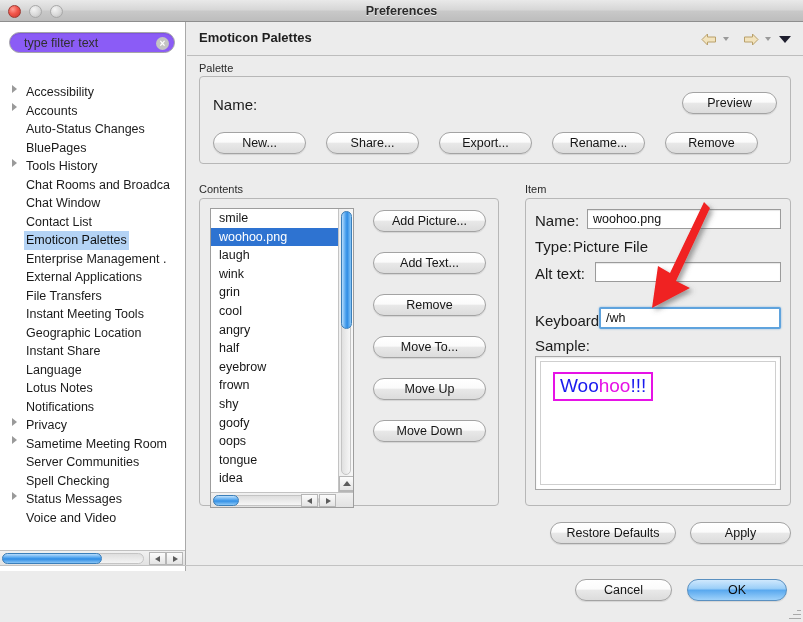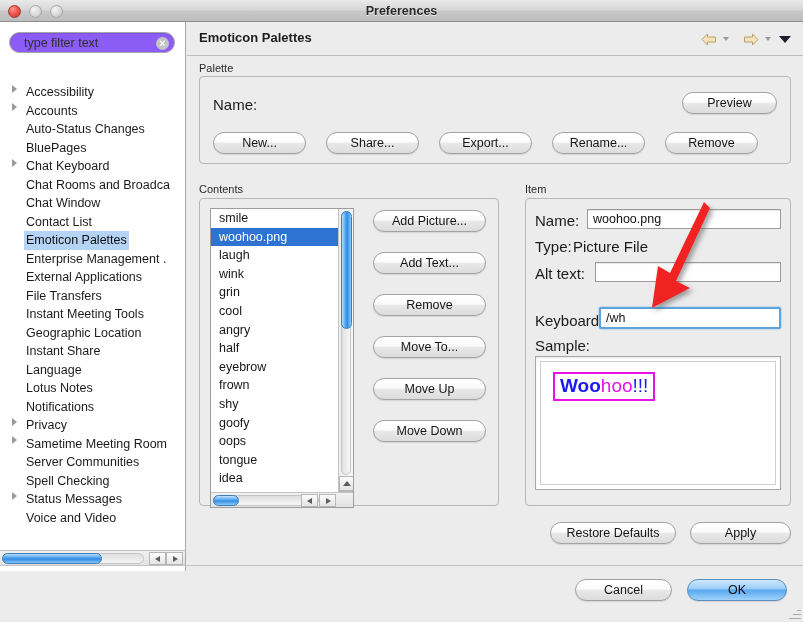--- a/index.html
+++ b/index.html
@@ -407,21 +407,21 @@
     <div id="filter-box">
       <input id="filter-input" type="text" value="type filter text" style="">
       <div id="filter-clear">×</div>
     </div>
 
     <div id="tree">
         <div class="tree-item"><span class="tlabel">Accessibility</span></div>
         <div class="tree-item"><span class="twisty"></span><span class="tlabel">Accounts</span></div>
         <div class="tree-item"><span class="twisty"></span><span class="tlabel">Auto-Status Changes</span></div>
         <div class="tree-item"><span class="tlabel">BluePages</span></div>
-        <div class="tree-item"><span class="tlabel">Chat Keyboard</span></div>
+        <div class="tree-item"><span class="tlabel">Tools History</span></div>
         <div class="tree-item"><span class="twisty"></span><span class="tlabel">Chat Rooms and Broadca</span></div>
         <div class="tree-item"><span class="tlabel">Chat Window</span></div>
         <div class="tree-item"><span class="tlabel">Contact List</span></div>
         <div class="tree-item selected"><span class="tlabel">Emoticon Palettes</span></div>
         <div class="tree-item"><span class="tlabel">Enterprise Management .</span></div>
         <div class="tree-item"><span class="tlabel">External Applications</span></div>
         <div class="tree-item"><span class="tlabel">File Transfers</span></div>
         <div class="tree-item"><span class="tlabel">Instant Meeting Tools</span></div>
         <div class="tree-item"><span class="tlabel">Geographic Location</span></div>
         <div class="tree-item"><span class="tlabel">Instant Share</span></div>
@@ -550,21 +550,21 @@
     </div>
 
     <div class="lbl" style="left:348px; top:256px;">Keyboard:</div>
     <div class="tfield focused" style="left:412px; top:251px; width:182px;">
       <div class="tv">/wh</div>
     </div>
 
     <div class="lbl" style="left:348px; top:281px;">Sample:</div>
     <div id="sample-box" style="left:348px; top:300px; width:246px; height:134px;">
       <div id="sample-inner">
-        <div id="sample-text" style="border-color: rgb(230, 18, 230);"><span style="color: rgb(26, 26, 238); font-weight: bold;">Woo</span><span style="color: rgb(230, 18, 230);">hoo</span><span style="color: rgb(26, 26, 238);">!!!</span></div>
+        <div id="sample-text" style="border-color: rgb(230, 18, 230);"><span style="color: rgb(26, 26, 238);">Woo</span><span style="color: rgb(230, 18, 230);">hoo</span><span style="color: rgb(26, 26, 238);">!!!</span></div>
       </div>
     </div>
 
     <div class="btn" style="left:363px; top:466px; width:126px;">Restore Defaults</div>
     <div class="btn" style="left:503px; top:466px; width:101px;">Apply</div>
   </div>
 
   <div id="bottom-sep"></div>
 
   <div class="btn" style="left:575px; top:579px; width:97px;">Cancel</div>

